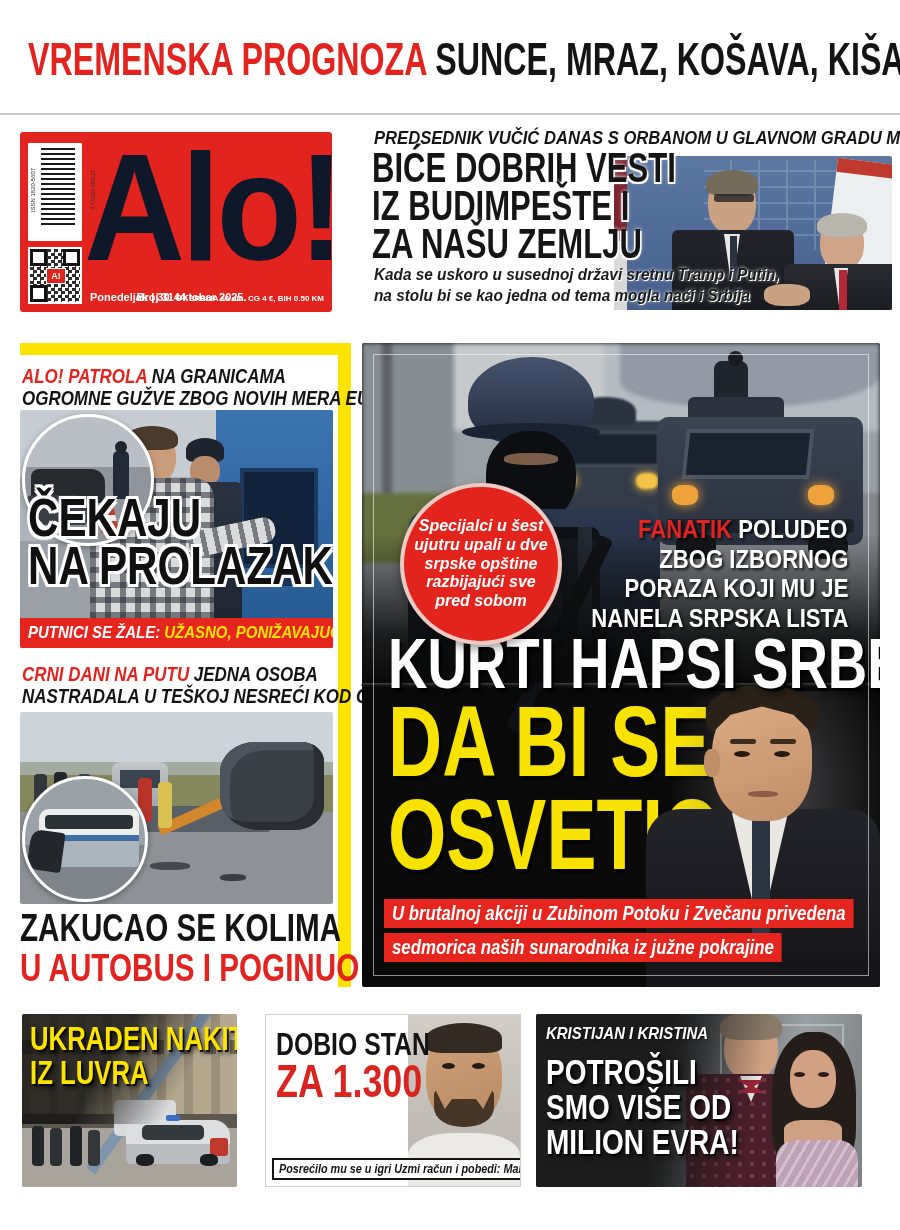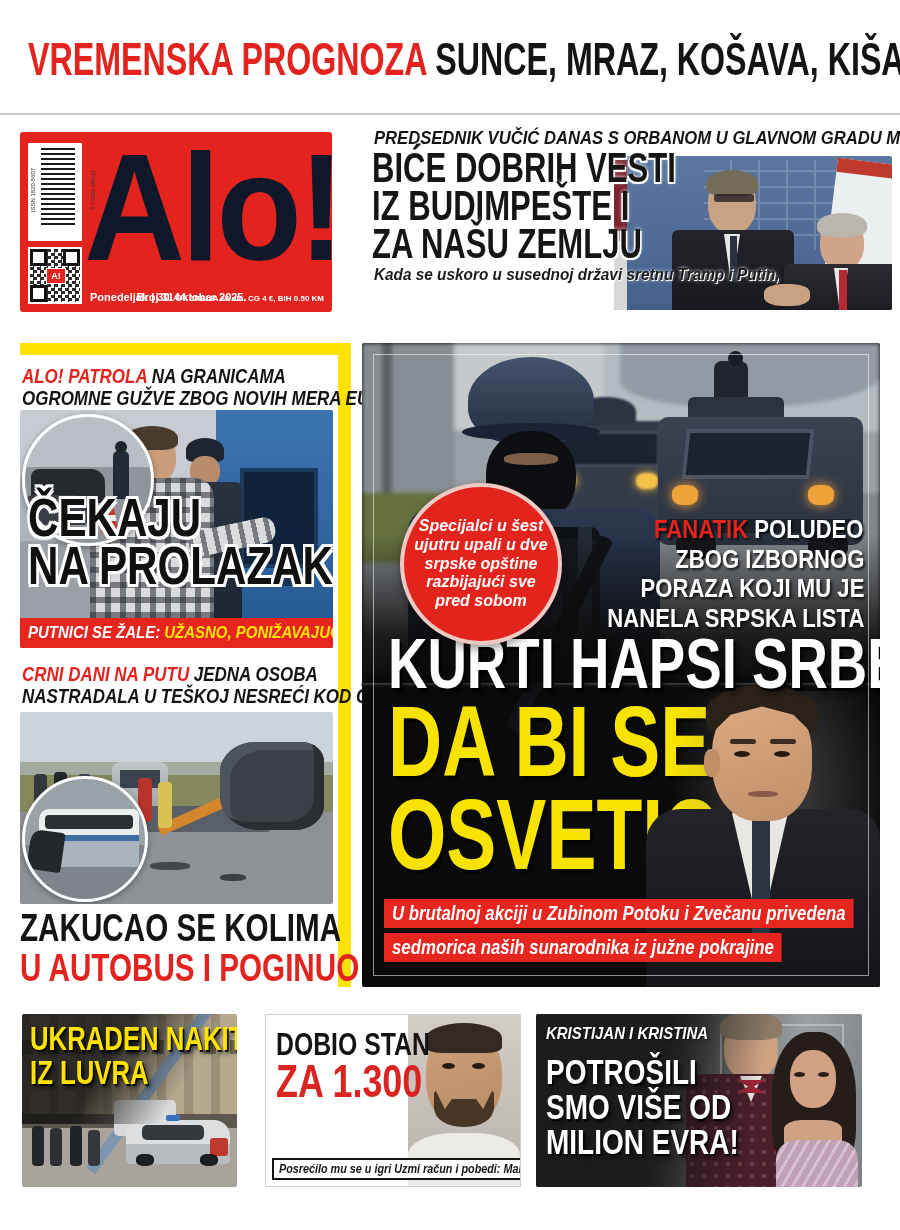--- a/index.html
+++ b/index.html
@@ -71,20 +71,21 @@
 <div class="abs" style="left:372px;top:149px;font-size:42px;font-weight:900;color:#151515;line-height:.9;z-index:5;
             text-shadow:0 0 5px #fff,2px 2px 0 #fff,-2px 2px 0 #fff">
   <div><span class="cond" style="transform:scaleX(.74)">BIĆE DOBRIH VESTI</span></div>
   <div><span class="cond" style="transform:scaleX(.74)">IZ BUDIMPEŠTE I</span></div>
   <div><span class="cond" style="transform:scaleX(.74)">ZA NAŠU ZEMLJU</span></div>
 </div>
 
 <div class="abs it wb" style="left:374px;top:264px;font-size:16.5px;color:#1b1b1b;line-height:1.25;z-index:5;
             text-shadow:0 0 4px #fff,1px 1px 0 #fff">
   <div><span class="cond" style="transform:scaleX(.93)">Kada se uskoro u susednoj državi sretnu Tramp i Putin,</span></div>
+  <div><span class="cond" style="transform:scaleX(.93)">na stolu bi se kao jedna od tema mogla naći i Srbija</span></div>
 </div>
 
 <div class="abs photo" style="left:614px;top:156px;width:278px;height:154px;background:linear-gradient(180deg,#5b77a2,#46608c)">
   <div class="abs" style="left:90px;top:4px;width:150px;height:90px;opacity:.25;
               background:repeating-linear-gradient(0deg,transparent 0 14px,#c9d4e4 14px 16px),
                          repeating-linear-gradient(90deg,transparent 0 26px,#c9d4e4 26px 28px)"></div>
   <div class="abs" style="left:0;top:0;width:13px;height:154px;background:linear-gradient(180deg,#7e2430 55%,#d8d8d8 55%)"></div>
   <div class="abs" style="right:-14px;top:6px;width:78px;height:160px;background:#eceff0;transform:rotate(7deg)">
     <div class="abs" style="left:0;top:0;width:100%;height:14px;background:#c0392f"></div>
     <div class="abs" style="left:0;bottom:0;width:100%;height:62px;background:#57a05b;
@@ -272,21 +273,21 @@
     <div class="abs" style="left:144px;top:60px;width:16px;height:6px;background:#241a12;border-radius:50%"></div>
     <div class="abs" style="left:118px;top:100px;width:30px;height:6px;background:#8c5a48;border-radius:40%"></div>
   </div>
 
   <div class="abs" style="left:38px;top:140px;width:154px;height:154px;border-radius:50%;background:#e3241d;
               border:4px solid #efc9c3;z-index:6;display:flex;align-items:center;justify-content:center;
               text-align:center;box-shadow:0 4px 10px rgba(0,0,0,.4)">
     <span class="white it wb" style="font-size:16px;line-height:1.18;padding:0 8px">Specijalci u šest ujutru upali u dve srpske opštine razbijajući sve pred sobom</span>
   </div>
 
-  <div class="abs" style="right:16px;top:172px;text-align:right;font-size:26px;font-weight:900;color:#fff;
+  <div class="abs" style="right:32px;top:172px;text-align:right;font-size:26px;font-weight:900;color:#fff;
               line-height:1.14;z-index:5;text-shadow:2px 2px 3px rgba(0,0,0,.8)">
     <div><span class="cond-r" style="transform:scaleX(.85)">
       <span class="red">FANATIK</span><span> POLUDEO</span>
     </span></div>
     <div><span class="cond-r" style="transform:scaleX(.85)">ZBOG IZBORNOG</span></div>
     <div><span class="cond-r" style="transform:scaleX(.85)">PORAZA KOJI MU JE</span></div>
     <div><span class="cond-r" style="transform:scaleX(.85)">NANELA SRPSKA LISTA</span></div>
   </div>
 
   <div class="abs sh-dark" style="left:26px;top:288px;font-size:70px;font-weight:900;color:#fff;line-height:.95;z-index:5">

